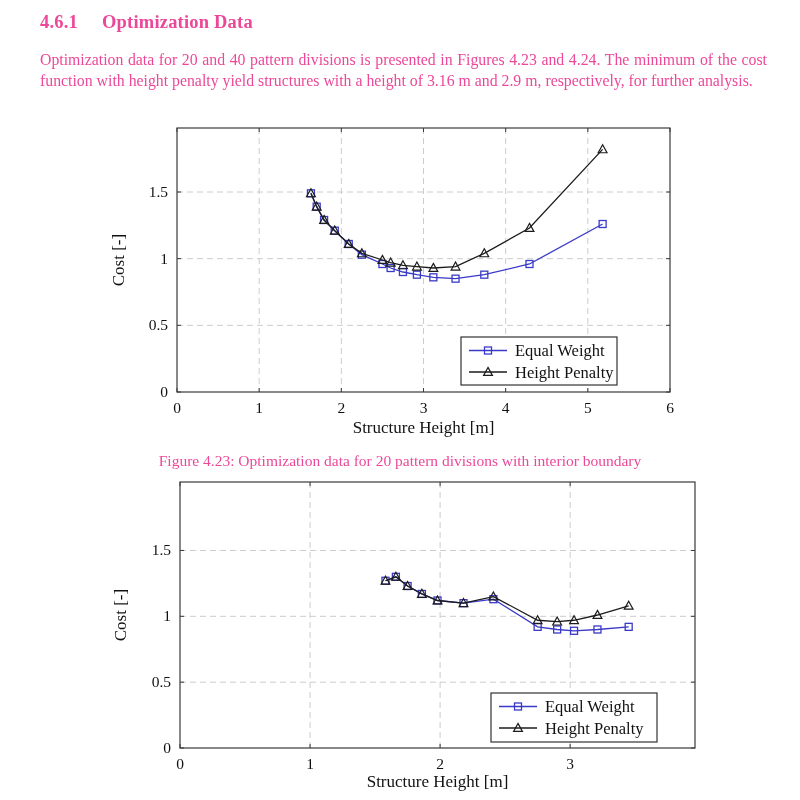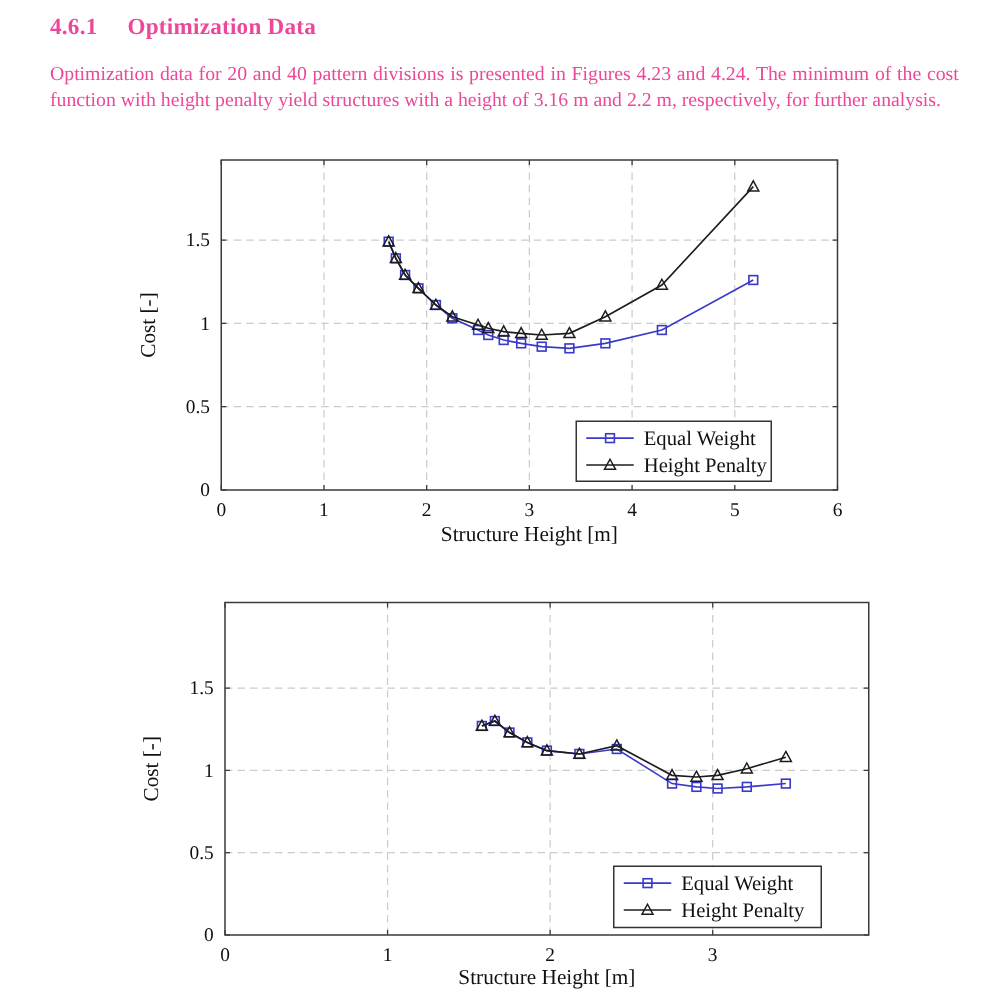--- a/index.html
+++ b/index.html
@@ -41,21 +41,21 @@
 </style>
 </head>
 <body>
 
 <div class="page">
 
   <div class="heading">
     <span class="sec-num">4.6.1</span><span>Optimization Data</span>
   </div>
 
-  <div class="body-par">Optimization data for 20 and 40 pattern divisions is presented in Figures 4.23 and 4.24. The minimum of the cost function with height penalty yield structures with a height of 3.16 m and 2.2 m, respectively, for further analysis.</div>
+  <div class="body-par">Optimization data for 20 and 40 pattern divisions is presented in Figures 4.23 and 4.24. The minimum of the cost function with height penalty yield structures with a height of 3.16 m and 2.9 m, respectively, for further analysis.</div>
 
   <svg id="chart-0" class="chart" width="720" height="330">
       <g stroke="#cccccc" stroke-width="1" stroke-dasharray="6,4">
         <line x1="219.16666666666666" y1="8" x2="219.16666666666666" y2="272"></line>
         <line x1="301.3333333333333" y1="8" x2="301.3333333333333" y2="272"></line>
         <line x1="383.5" y1="8" x2="383.5" y2="272"></line>
         <line x1="465.66666666666663" y1="8" x2="465.66666666666663" y2="272"></line>
         <line x1="547.8333333333334" y1="8" x2="547.8333333333334" y2="272"></line>
         <line x1="137" y1="205.33333333333331" x2="630" y2="205.33333333333331"></line>
         <line x1="137" y1="138.66666666666666" x2="630" y2="138.66666666666666"></line>
@@ -141,20 +141,21 @@
         <rect x="421" y="217" width="156" height="48" fill="#ffffff" stroke="#333333" stroke-width="1.2"></rect>
         <line x1="429" y1="230.5" x2="467" y2="230.5" stroke="#3a3ac8" stroke-width="1.3"></line>
         <rect x="444.5" y="227" width="7" height="7" fill="none" stroke="#3a3ac8" stroke-width="1.3"></rect>
         <text x="475" y="236" font-size="16.5">Equal Weight</text>
         <line x1="429" y1="252" x2="467" y2="252" stroke="#1c1c1c" stroke-width="1.3"></line>
         <path d="M 448 247.4 L 452.4 255.4 L 443.6 255.4 Z" fill="none" stroke="#1c1c1c" stroke-width="1.2"></path>
         <text x="475" y="257.5" font-size="16.5">Height Penalty</text>
       </g>
     </svg>
 
+  <div class="fig-caption">Figure 4.23: Optimization data for 20 pattern divisions with interior boundary</div>
 
   <svg id="chart-1" class="chart" width="720" height="322">
       <g stroke="#cccccc" stroke-width="1" stroke-dasharray="6,4">
         <line x1="270.0505050505051" y1="4" x2="270.0505050505051" y2="270"></line>
         <line x1="400.1010101010101" y1="4" x2="400.1010101010101" y2="270"></line>
         <line x1="530.1515151515151" y1="4" x2="530.1515151515151" y2="270"></line>
         <line x1="140" y1="204.15841584158414" x2="655" y2="204.15841584158414"></line>
         <line x1="140" y1="138.31683168316832" x2="655" y2="138.31683168316832"></line>
         <line x1="140" y1="72.47524752475249" x2="655" y2="72.47524752475249"></line>
       </g>

